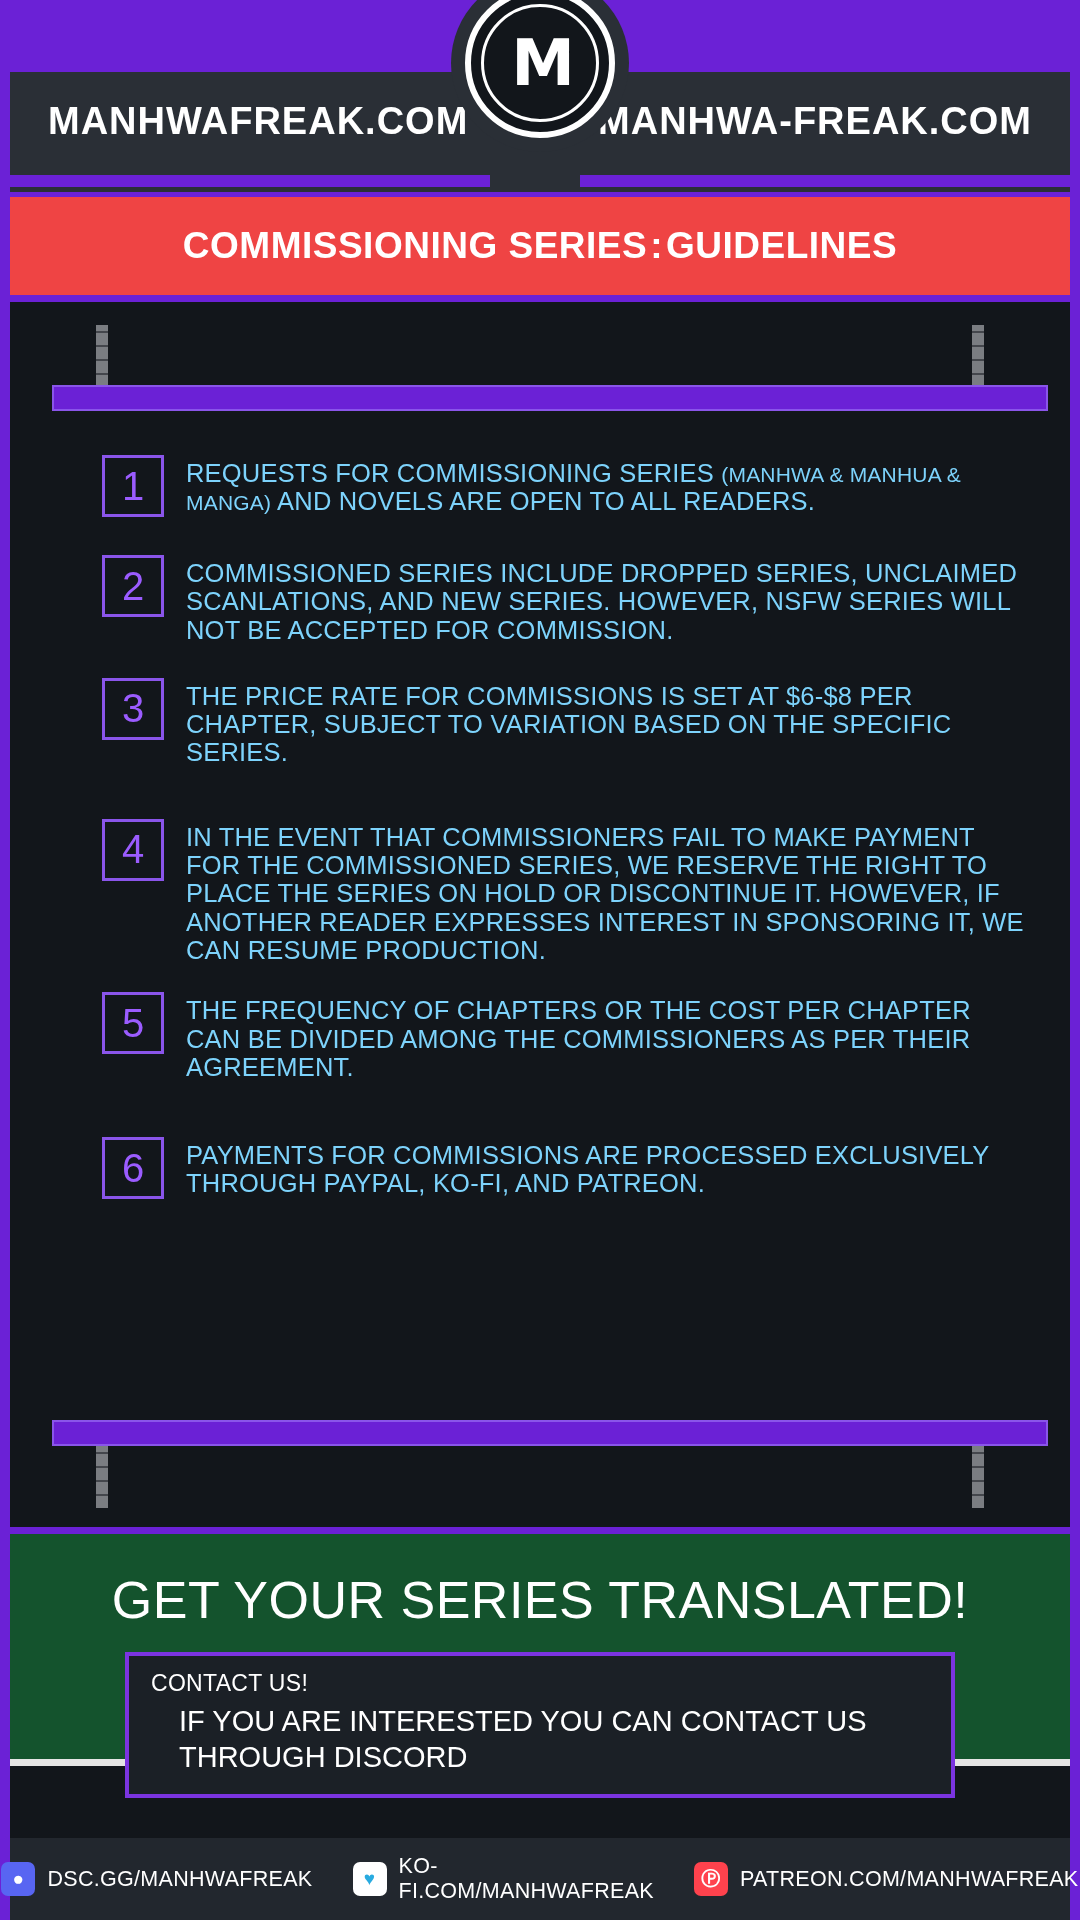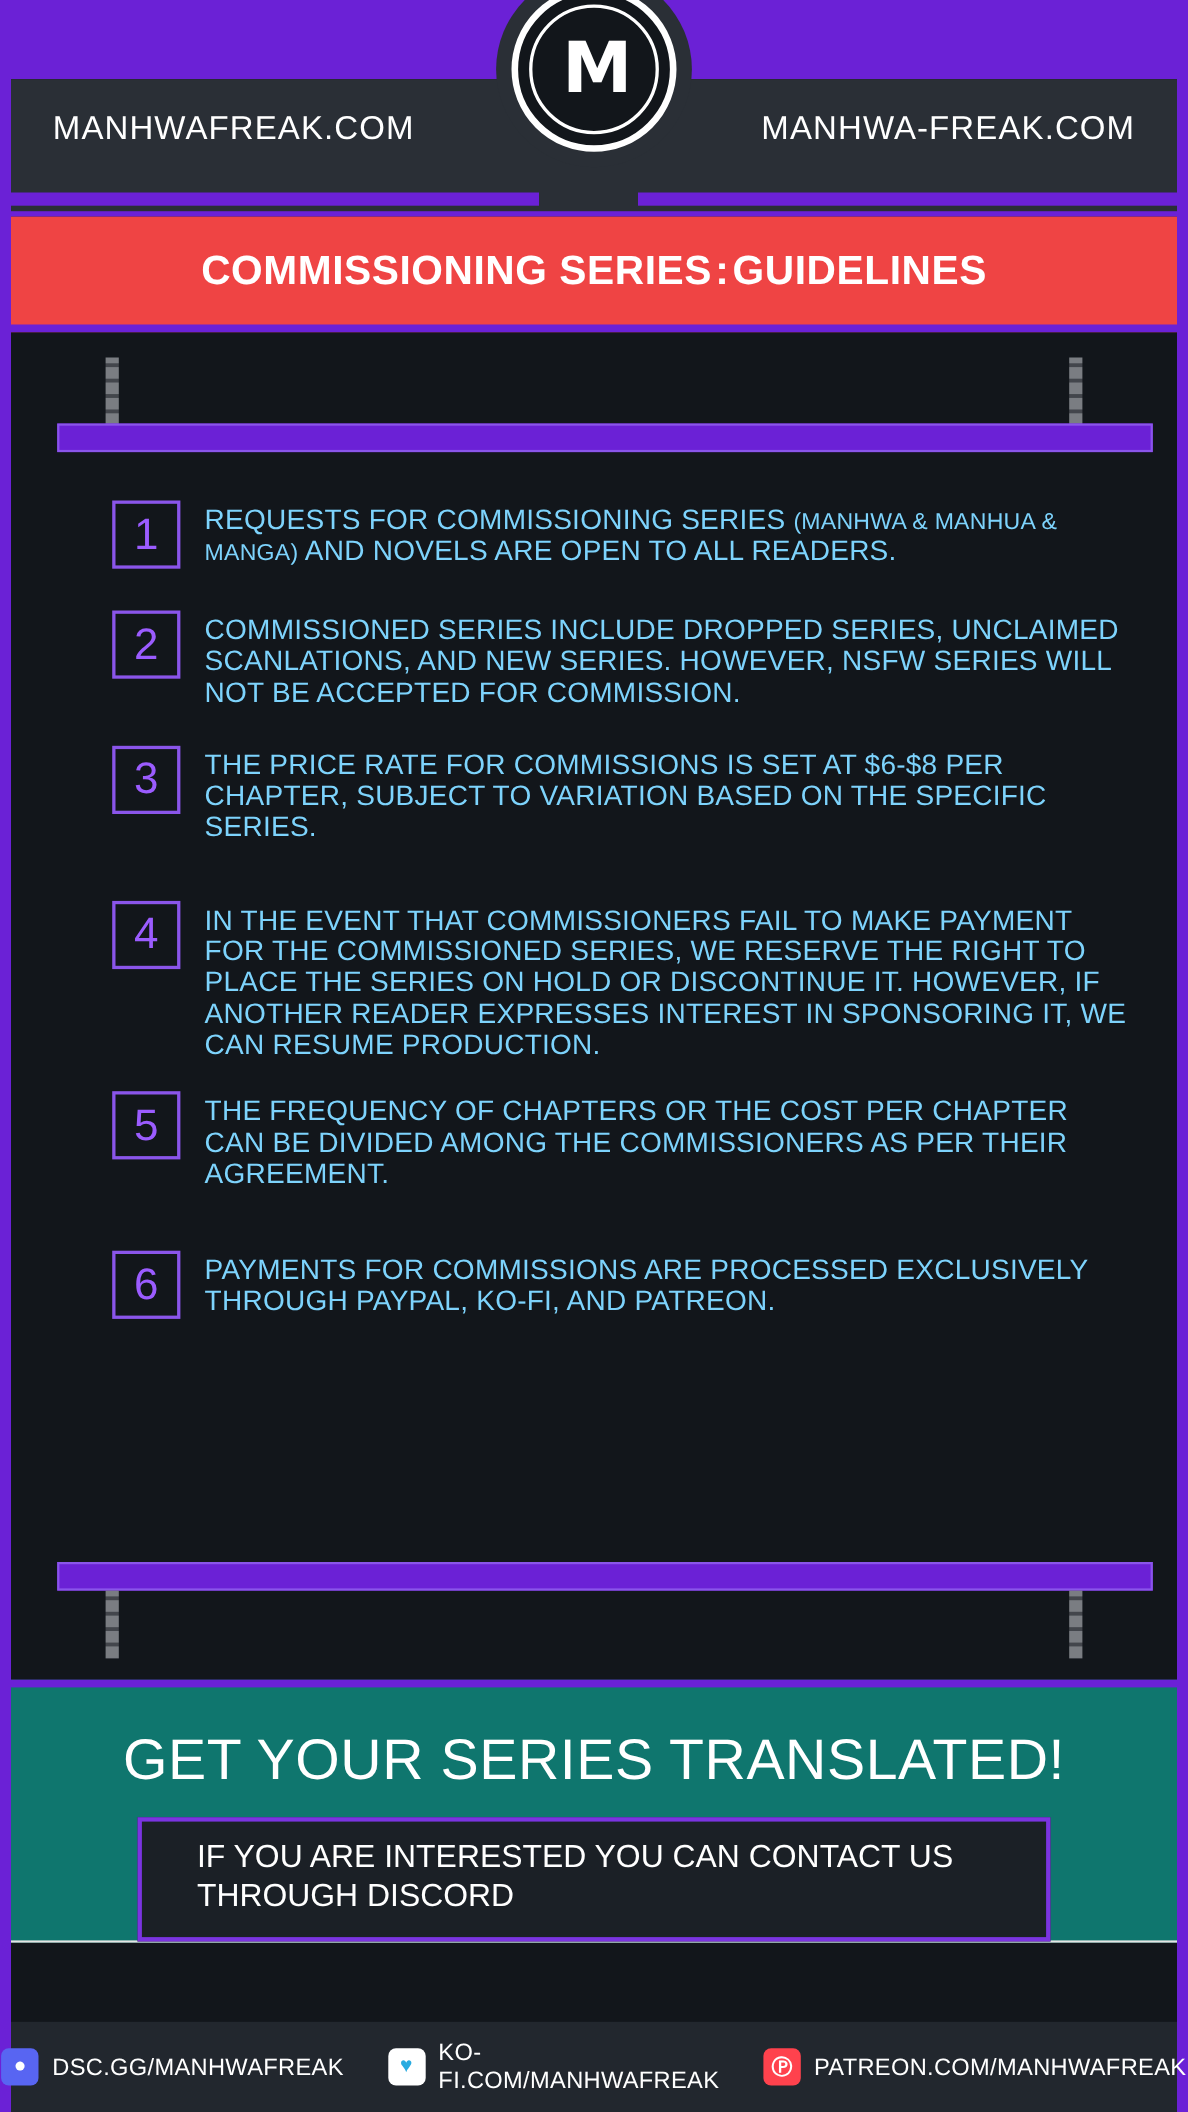--- a/index.html
+++ b/index.html
@@ -28,23 +28,23 @@
   .header-body {
     position: relative;
     height: 125px;
     background: #2a2f36;
     border-bottom: 5px solid #6b21d6;
   }
   .site-left, .site-right {
     position: absolute;
     top: 28px;
     color: #ffffff;
-    font-size: 30px;
+    font-size: 38px;
     letter-spacing: 1px;
-    font-weight: 400;
+    font-weight: 700;
   }
   .site-left { left: 38px; }
   .site-right { right: 38px; }
   .underline-left {
     position: absolute;
     left: 0px; top: 103px;
     width: 480px; height: 12px;
     background: #6b21d6;
   }
   .underline-right {
@@ -155,23 +155,23 @@
     max-width: 880px;
   }
   .item-text .small { font-size: 21px; }
 
   
   .footer-section {
     position: absolute;
     left: 0; right: 0;
     top: 1527px;
     height: 239px;
-    background: #0f766e;
+    background: #14532d;
     border-top: 7px solid #6b21d6;
-    border-bottom: 2px solid #e5e5e5;
+    border-bottom: 7px solid #e5e5e5;
   }
   .footer-title {
     text-align: center;
     color: #ffffff;
     font-size: 52px;
     font-weight: 400;
     letter-spacing: 0.5px;
     padding-top: 36px;
   }
   .contact-box {
@@ -291,20 +291,21 @@
 
   </div>
 
   <div class="bar" style="top:1420px;"></div>
   <div class="chain" style="left:86px; top:1446px; height:62px;"></div>
   <div class="chain" style="right:86px; top:1446px; height:62px;"></div>
 
   <div class="footer-section">
     <div class="footer-title">GET YOUR SERIES TRANSLATED!</div>
     <div class="contact-box">
+      <div class="contact-title">CONTACT US!</div>
       <div class="contact-lines">
         <div>IF YOU ARE INTERESTED YOU CAN CONTACT US THROUGH DISCORD</div>
       </div>
     </div>
   </div>
 
   <div class="social-bar">
     <div class="social">
       <span class="sicon discord">●</span>
       <span>DSC.GG/MANHWAFREAK</span>

